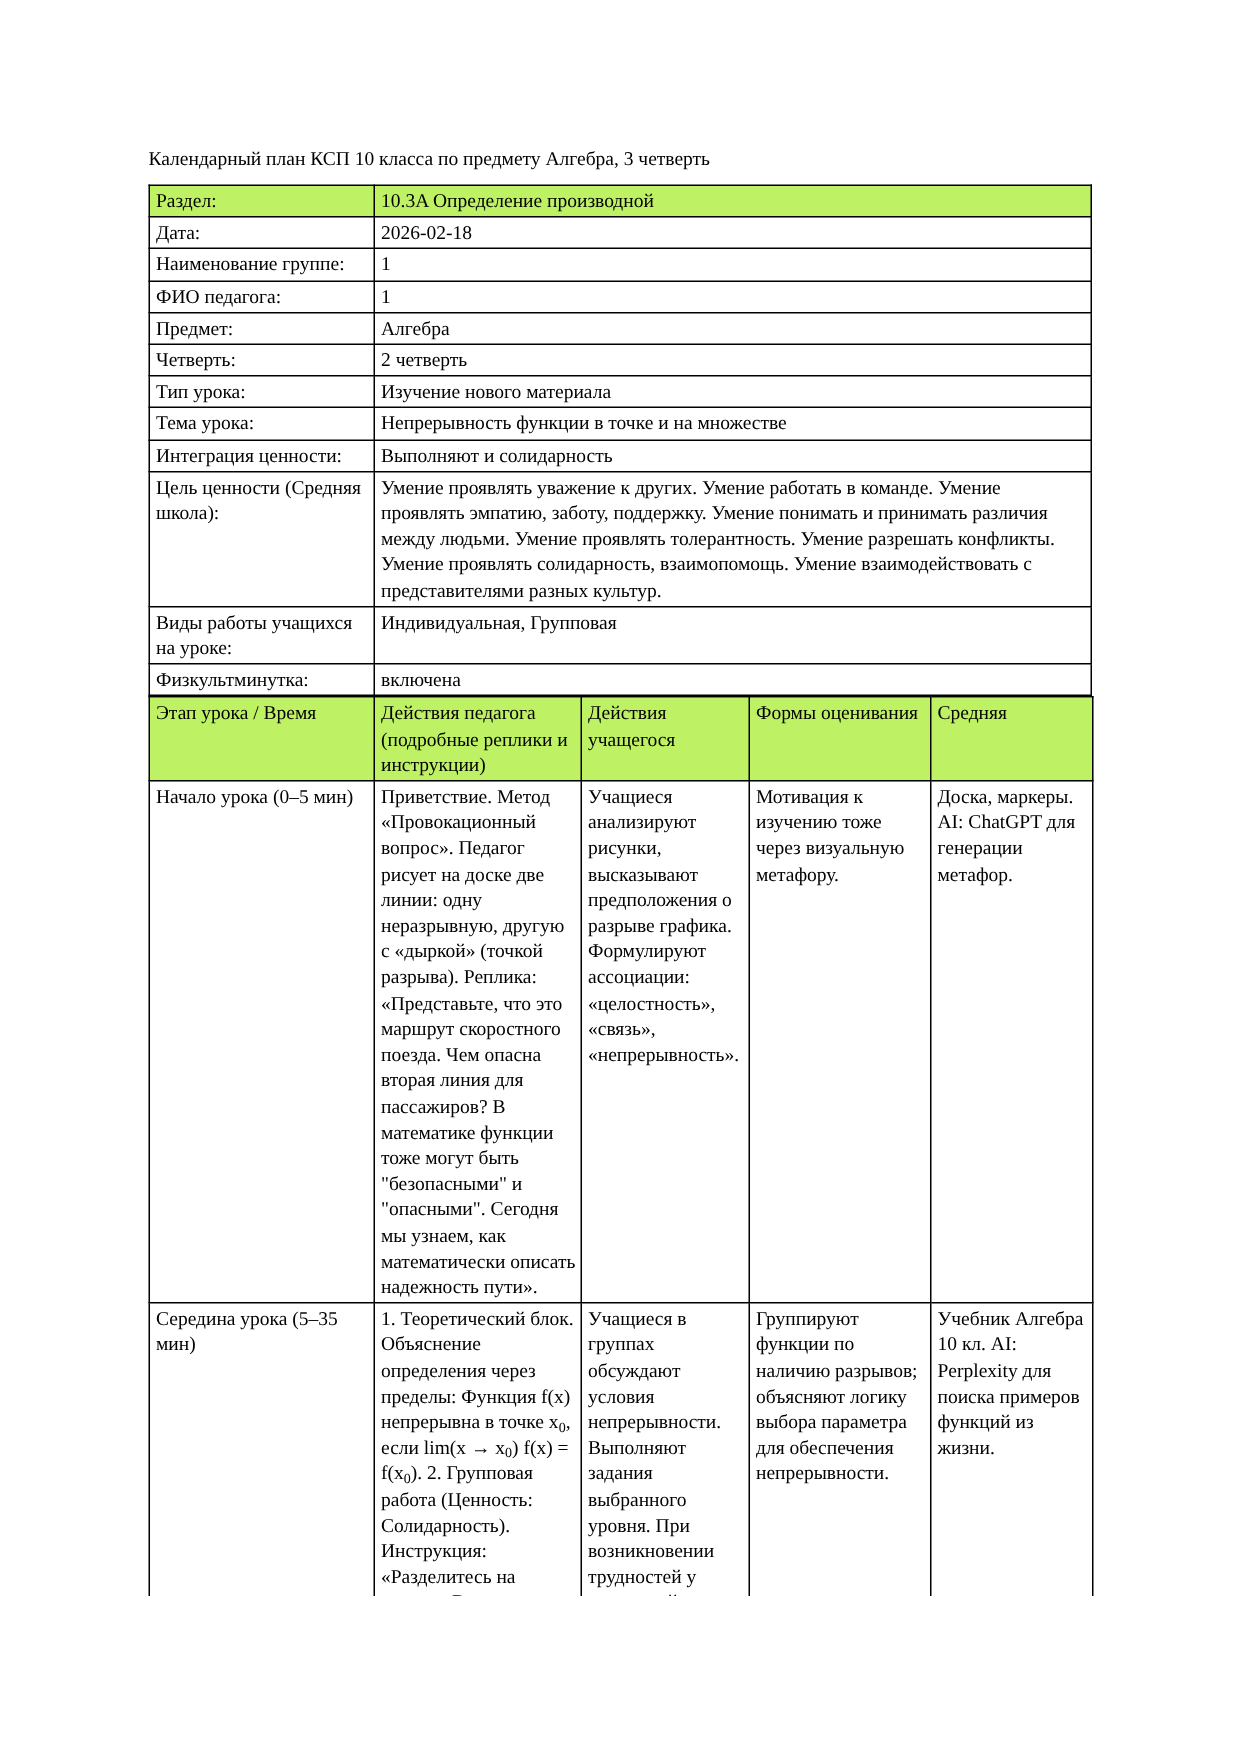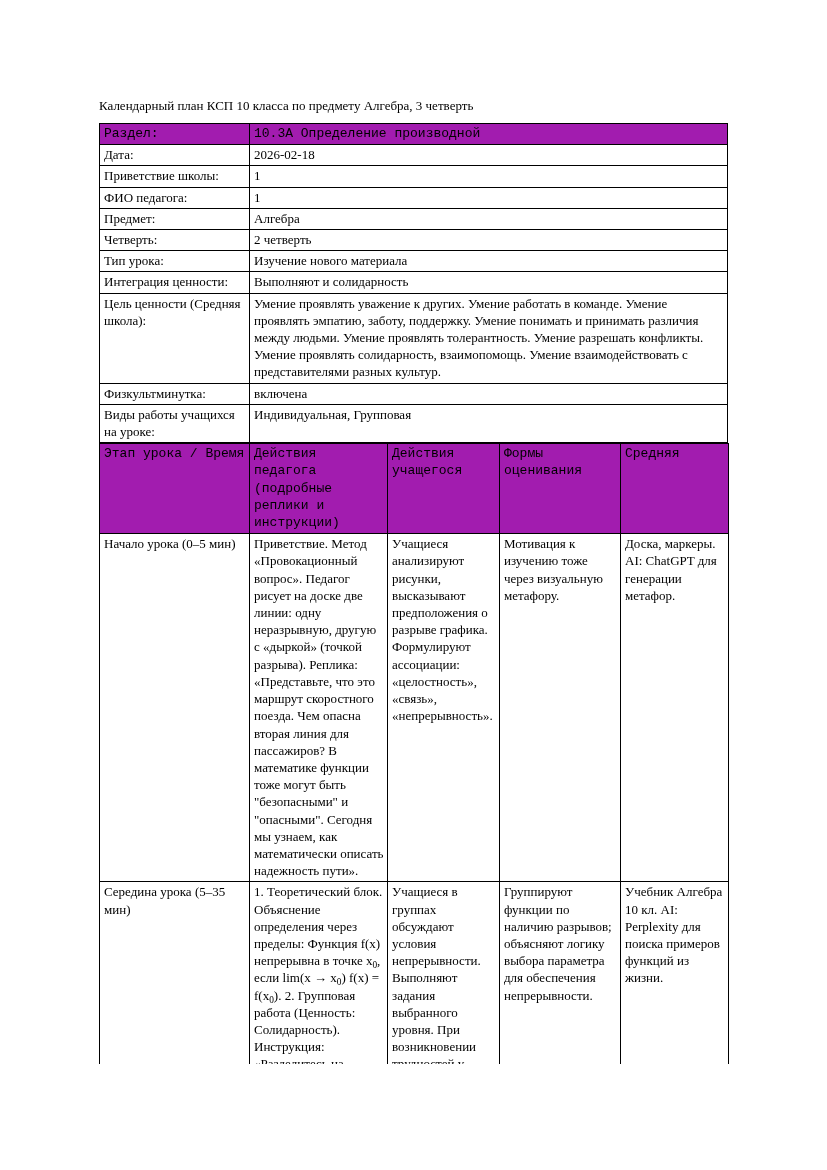--- a/index.html
+++ b/index.html
@@ -44,22 +44,21 @@
     border: 1px solid #000000;
     padding: 1px 3px 2px 4px;
     vertical-align: top;
     text-align: left;
     font-weight: normal;
     word-wrap: break-word;
     overflow-wrap: break-word;
     hyphens: none;
   }
   tr.shaded td, tr.shaded th {
-    background: #a21caf;
-    font-family: Liberation Mono, monospace;
+    background: #bef264;
   }
   
   .info-col-label { width: 150px; }
   .info-col-value { width: auto; }
 
   
   .flow-col-1 { width: 150px; }
   .flow-col-2 { width: 138px; }
   .flow-col-3 { width: 112px; }
   .flow-col-4 { width: 121px; }
@@ -97,54 +96,58 @@
         <tbody>
           <tr class="shaded">
             <td>Раздел:</td>
             <td>10.3A Определение производной</td>
           </tr>
           <tr>
             <td>Дата:</td>
             <td>2026-02-18</td>
           </tr>
           <tr>
-            <td>Приветствие школы:</td>
+            <td>Наименование группе:</td>
             <td>1</td>
           </tr>
           <tr>
             <td>ФИО педагога:</td>
             <td>1</td>
           </tr>
           <tr>
             <td>Предмет:</td>
             <td>Алгебра</td>
           </tr>
           <tr>
             <td>Четверть:</td>
             <td>2 четверть</td>
           </tr>
           <tr>
             <td>Тип урока:</td>
             <td>Изучение нового материала</td>
           </tr>
           <tr>
+            <td>Тема урока:</td>
+            <td>Непрерывность функции в точке и на множестве</td>
+          </tr>
+          <tr>
             <td>Интеграция ценности:</td>
             <td>Выполняют и солидарность</td>
           </tr>
           <tr>
             <td>Цель ценности (Средняя школа):</td>
             <td>Умение проявлять уважение к других. Умение работать в команде. Умение проявлять эмпатию, заботу, поддержку. Умение понимать и принимать различия между людьми. Умение проявлять толерантность. Умение разрешать конфликты. Умение проявлять солидарность, взаимопомощь. Умение взаимодействовать с представителями разных культур.</td>
           </tr>
           <tr>
+            <td>Виды работы учащихся на уроке:</td>
+            <td>Индивидуальная, Групповая</td>
+          </tr>
+          <tr>
             <td>Физкультминутка:</td>
             <td>включена</td>
-          </tr>
-          <tr>
-            <td>Виды работы учащихся на уроке:</td>
-            <td>Индивидуальная, Групповая</td>
           </tr>
         </tbody>
       </table>
 
 
       <table class="doc-table">
         <colgroup>
           <col class="flow-col-1">
           <col class="flow-col-2">
           <col class="flow-col-3">

